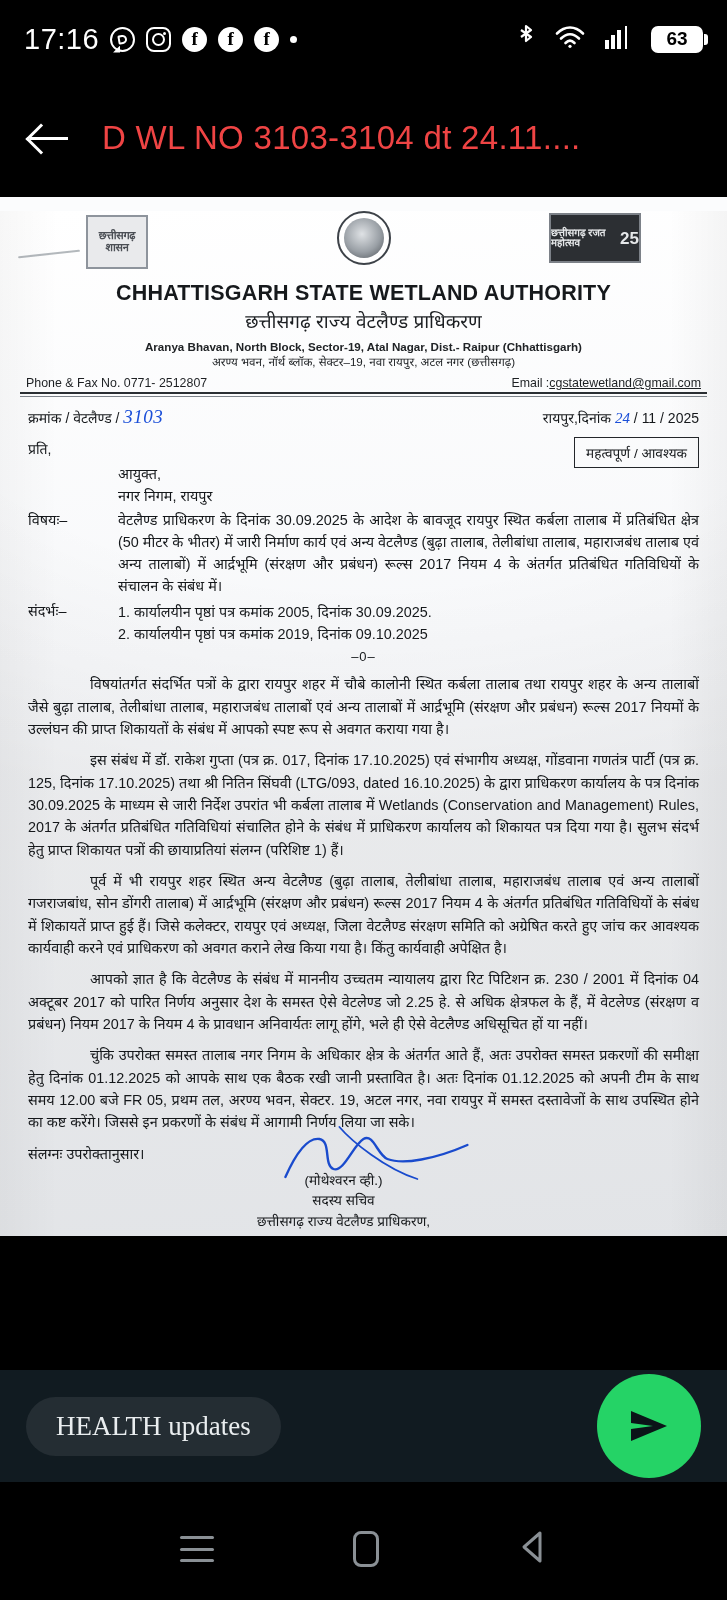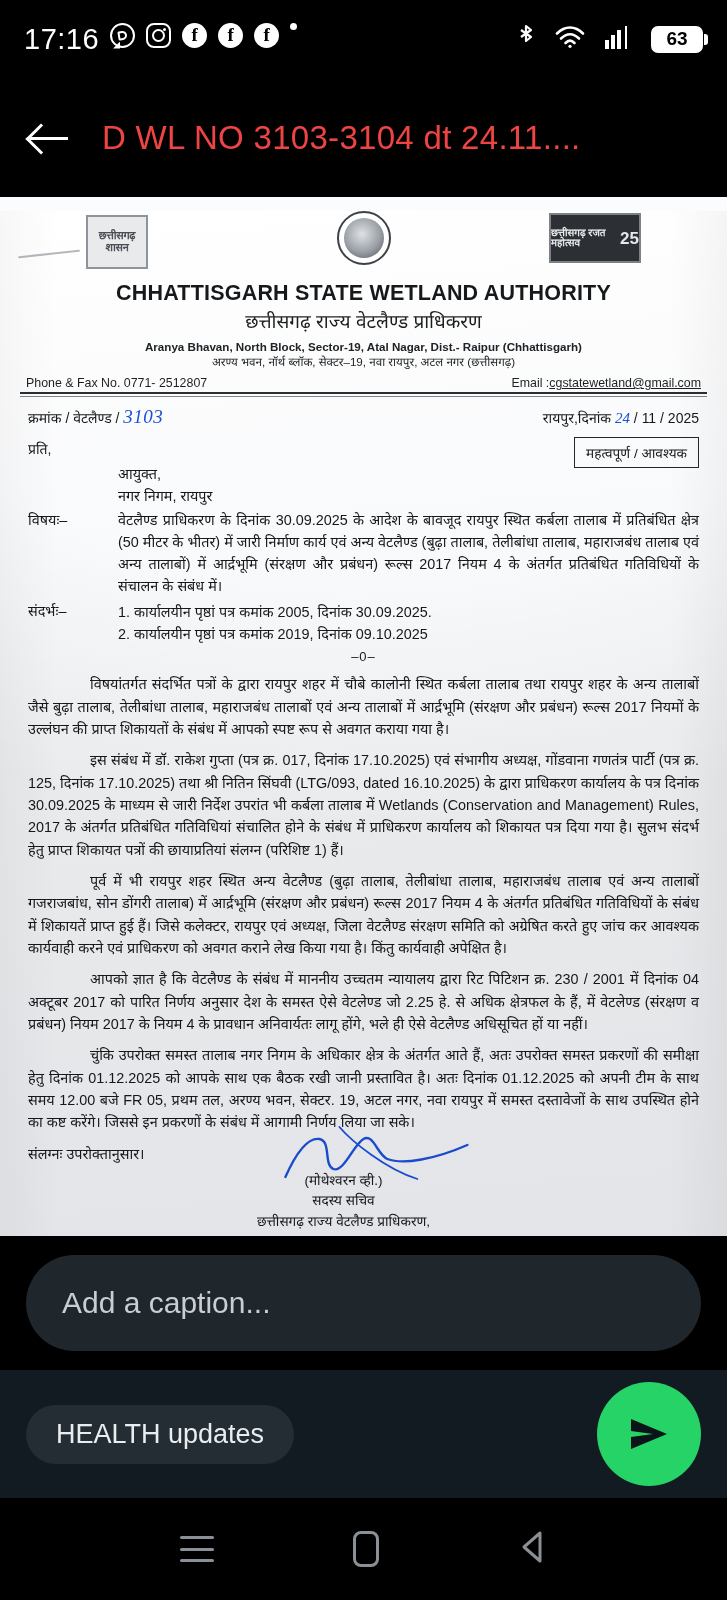--- a/index.html
+++ b/index.html
@@ -10,21 +10,21 @@
     overflow:hidden;
   }
   .phone { position:relative; width:727px; height:1600px; background:#000; }
 
   
   .statusbar {
     position:absolute; top:0; left:0; width:727px; height:78px;
     display:flex; align-items:center; padding:0 24px;
     color:#fff;
   }
-  .sb-left { display:flex; align-items:flex-start; gap:11px; }
+  .sb-left { display:flex; align-items:center; gap:11px; }
   .sb-time { font-size:29px; letter-spacing:.5px; font-weight:400; }
   .sb-right { margin-left:auto; display:flex; align-items:center; gap:19px; }
   .icon-circ {
     width:25px; height:25px; border-radius:50%;
     display:inline-flex; align-items:center; justify-content:center;
     font-size:16px; font-weight:bold; color:#000; background:#fff;
   }
   .icon-wa {
     width:25px; height:25px; border-radius:50%;
     border:2.6px solid #fff; position:relative;
@@ -200,22 +200,22 @@
   .caption-area {
     position:absolute; top:1236px; left:0; width:727px; height:134px;
     background:#000; display:flex; align-items:center; padding:0 26px;
   }
   .caption-field {
     width:100%; height:96px; border-radius:48px; background:#1f262c;
     display:flex; align-items:center; padding:0 36px;
     color:#c9ced3; font-size:30px;
   }
   .send-row {
-    position:absolute; top:1370px; left:0; width:727px; height:128px;
-    background:#111b21; display:flex; align-items:center; padding:0 26px;
+    position:absolute; top:1370px; left:0; width:727px; height:112px;
+    background:#111b21; display:flex; align-items:center; padding:0 26px;font-family:Liberation Serif, serif;
   }
   .recipient-chip {
     background:#242d33; border-radius:32px; padding:14px 30px;
     color:#e9edef; font-size:27px;
   }
   .send-btn {
     margin-left:auto; width:104px; height:104px; border-radius:50%;
     background:#25d366; display:flex; align-items:center; justify-content:center;
   }
   .send-btn svg { width:48px; height:48px; }
@@ -358,23 +358,20 @@
           <path d="M72 2 C84 16, 118 44, 150 54" fill="none" stroke="#1b4fd8" stroke-width="1.8" stroke-linecap="round"></path>
         </svg>
         <div>(मोथेश्वरन व्ही.)</div>
         <div>सदस्य सचिव</div>
         <div>छत्तीसगढ़ राज्य वेटलैण्ड प्राधिकरण,</div>
         <div>नवा रायपुर अटल नगर</div>
       </div>
     </div>
   </div>
 
-  <div class="caption-area">
-    <div class="caption-field">Add a caption...</div>
-  </div>
 
   <div class="send-row">
     <div class="recipient-chip">HEALTH updates</div>
     <div class="send-btn">
       <svg viewBox="0 0 24 24">
         <path d="M3 4.5 L21 12 L3 19.5 L3 13.5 L14 12 L3 10.5 Z" fill="#0b1418"></path>
       </svg>
     </div>
   </div>
 

